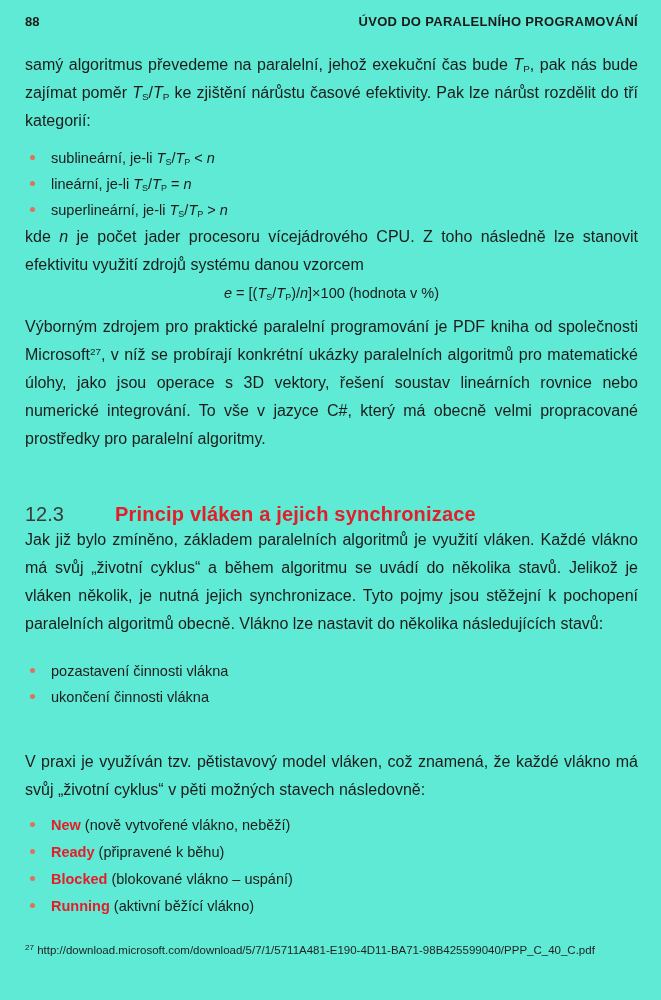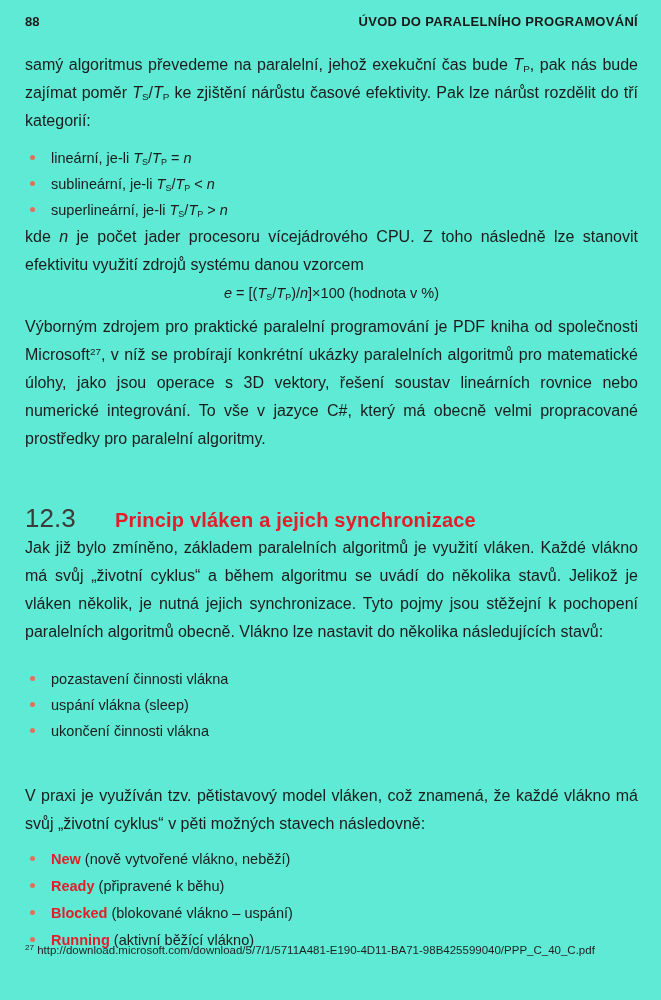--- a/index.html
+++ b/index.html
@@ -53,21 +53,21 @@
   sub { font-size:0.62em; vertical-align:baseline; position:relative; top:0.18em; }
   sup { font-size:0.62em; vertical-align:baseline; position:relative; top:-0.55em; }
   .term { color:var(--accent,#e31e29); font-weight:bold; }
 
   .sec-heading {
     display:flex; align-items:baseline;
     margin-top:50px;
   }
   .sec-num {
     flex:none; width:90px;
-    font-size:26px; color:var(--secnum,#3b3b3b);
+    font-size:20px; color:var(--secnum,#3b3b3b);
   }
   .sec-title {
     font-size:20px; font-weight:bold;
     color:var(--accent,#e31e29);
     letter-spacing:0.2px; white-space:nowrap;
   }
   .para4 { }
   .para5 { margin-top:38px; }
 
   .footnote {
@@ -86,25 +86,25 @@
     <div class="doc-header">
       <span class="page-num">88</span>
       <span class="running-title">ÚVOD DO PARALELNÍHO PROGRAMOVÁNÍ</span>
     </div>
 
     <p class="body para1"><span>samý algoritmus převedeme na paralelní, jehož exekuční čas bude </span><span class="var">T</span><sub>P</sub><span>, pak nás bude zajímat poměr </span><span class="var">T</span><sub>S</sub><span>/</span><span class="var">T</span><sub>P</sub><span> ke zjištění nárůstu časové efektivity. Pak lze nárůst rozdělit do tří kategorií:</span></p>
 
     <ul class="blist list1">
       <li>
         <span class="dot"></span>
-        <span><span>lineární, je-li </span><span class="var">T</span><sub>S</sub><span>/</span><span class="var">T</span><sub>P</sub><span> = </span><span class="var">n</span></span>
+        <span><span>sublineární, je-li </span><span class="var">T</span><sub>S</sub><span>/</span><span class="var">T</span><sub>P</sub><span> &lt; </span><span class="var">n</span></span>
       </li>
       <li>
         <span class="dot"></span>
-        <span><span>sublineární, je-li </span><span class="var">T</span><sub>S</sub><span>/</span><span class="var">T</span><sub>P</sub><span> &lt; </span><span class="var">n</span></span>
+        <span><span>lineární, je-li </span><span class="var">T</span><sub>S</sub><span>/</span><span class="var">T</span><sub>P</sub><span> = </span><span class="var">n</span></span>
       </li>
       <li>
         <span class="dot"></span>
         <span><span>superlineární, je-li </span><span class="var">T</span><sub>S</sub><span>/</span><span class="var">T</span><sub>P</sub><span> &gt; </span><span class="var">n</span></span>
       </li>
     </ul>
 
     <p class="body para2"><span>kde </span><span class="var">n</span><span> je počet jader procesoru vícejádrového CPU. Z toho následně lze stanovit efektivitu využití zdrojů systému danou vzorcem</span></p>
 
     <div class="formula"><span class="var">e</span><span> = [(</span><span class="var">T</span><sub>S</sub><span>/</span><span class="var">T</span><sub>P</sub><span>)/</span><span class="var">n</span><span>]×100 (hodnota v %)</span></div>
@@ -115,24 +115,20 @@
       <span class="sec-num">12.3</span>
       <span class="sec-title">Princip vláken a jejich synchronizace</span>
     </div>
 
     <p class="body para4">Jak již bylo zmíněno, základem paralelních algoritmů je využití vláken. Každé vlákno má svůj „životní cyklus“ a během algoritmu se uvádí do několika stavů. Jelikož je vláken několik, je nutná jejich synchronizace. Tyto pojmy jsou stěžejní k pochopení paralelních algoritmů obecně. Vlákno lze nastavit do několika následujících stavů:</p>
 
     <ul class="blist list2">
       <li>
         <span class="dot"></span>
         <span>pozastavení činnosti vlákna</span>
-      </li>
-      <li>
-        <span class="dot"></span>
-        <span>uspání vlákna (sleep)</span>
       </li>
       <li>
         <span class="dot"></span>
         <span>ukončení činnosti vlákna</span>
       </li>
     </ul>
 
     <p class="body para5">V praxi je využíván tzv. pětistavový model vláken, což znamená, že každé vlákno má svůj „životní cyklus“ v pěti možných stavech následovně:</p>
 
     <ul class="blist list3">

